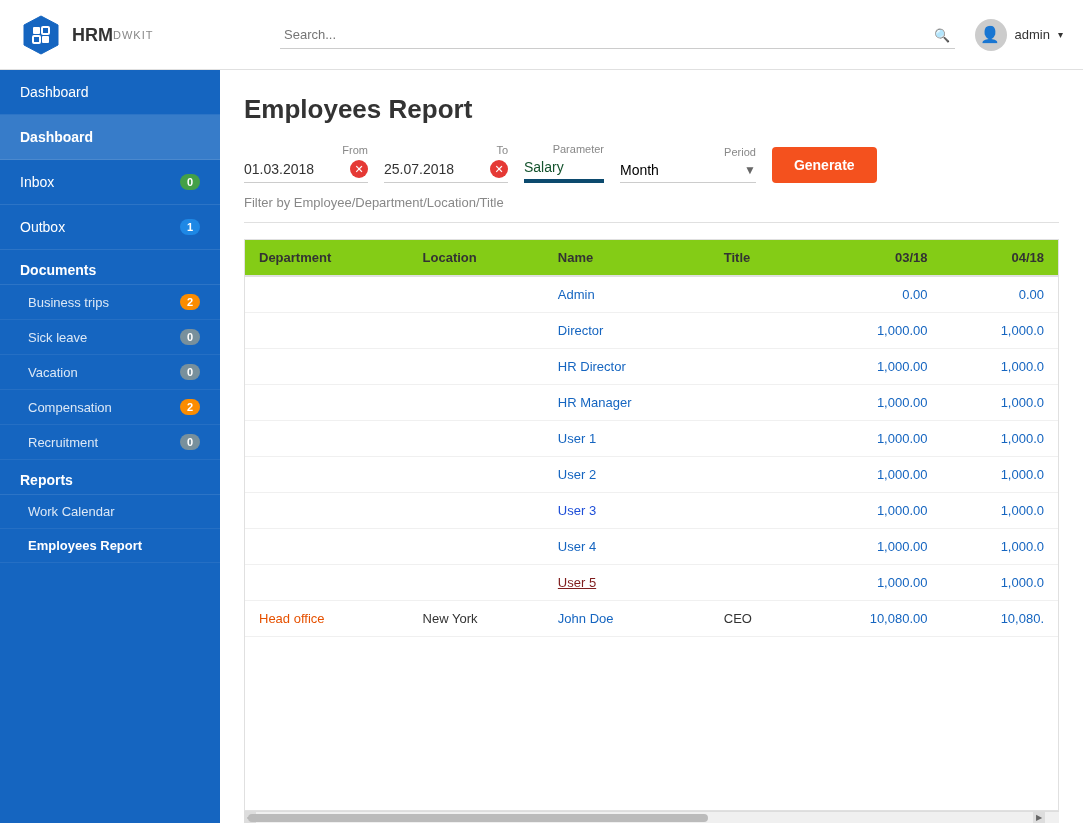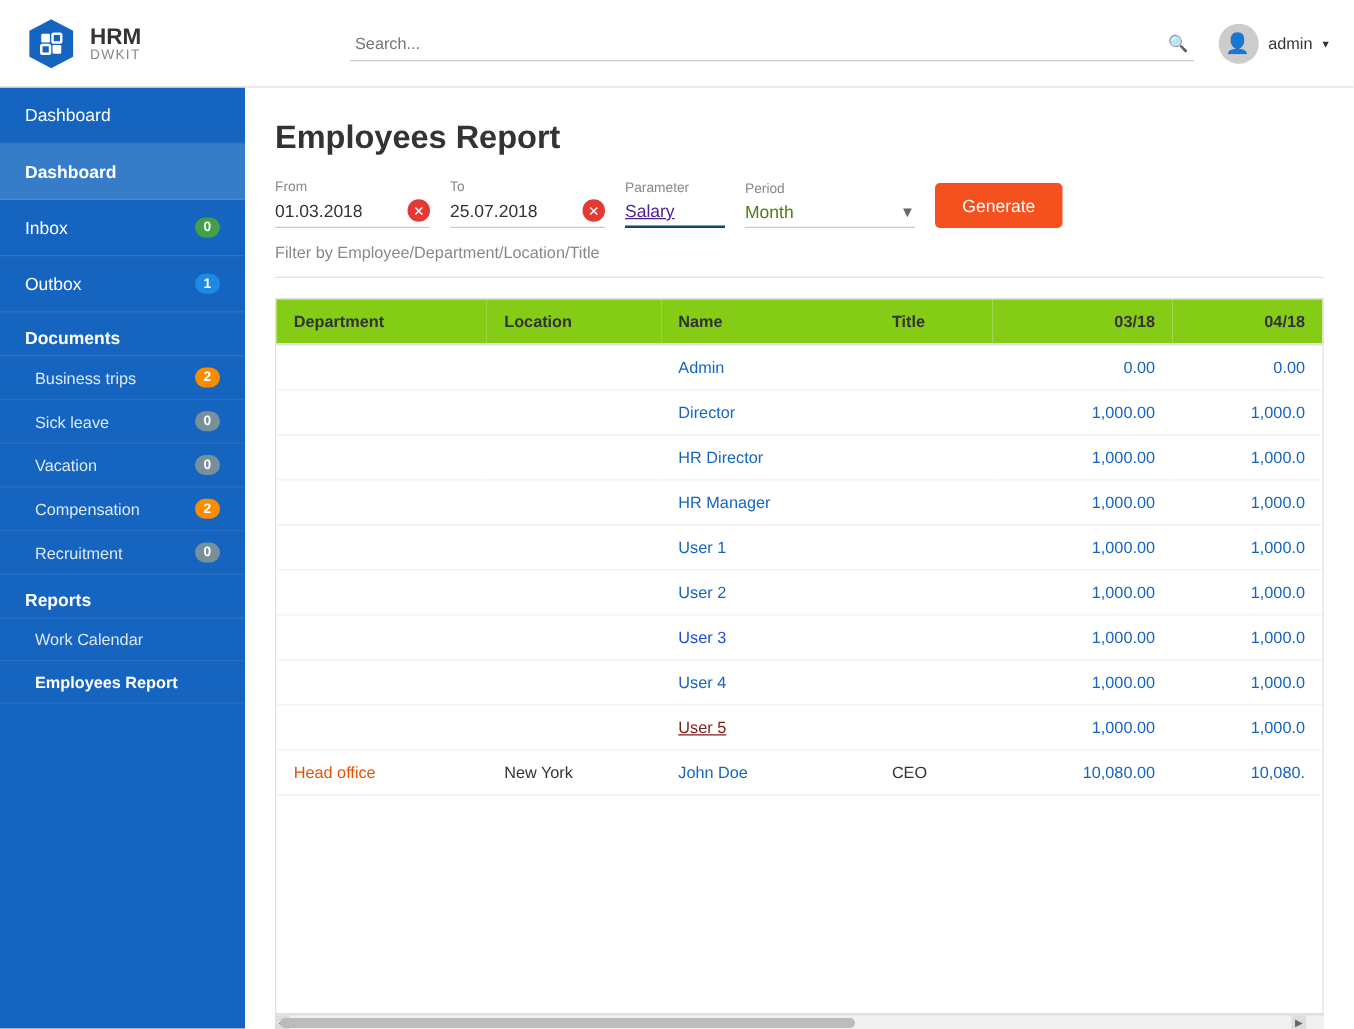--- a/index.html
+++ b/index.html
@@ -22,21 +22,22 @@
       flex-shrink: 0;
     }
     .logo-hex {
       width: 42px;
       height: 42px;
       margin-right: 10px;
       flex-shrink: 0;
     }
     .logo-text {
       display: flex;
-      flex-direction: column;
+      flex-direction: row;
+      align-items: center;
     }
     .logo-text .hrm { font-weight: bold; font-size: 18px; color: #333; line-height: 1; }
     .logo-text .dwkit { font-size: 11px; color: #888; letter-spacing: 1px; }
     .search-bar {
       flex: 1;
       margin: 0 20px;
       position: relative;
     }
     .search-bar input {
       width: 100%;
@@ -76,21 +77,21 @@
 
     
     .main-layout {
       display: flex;
       flex: 1;
       overflow: hidden;
     }
 
     
     .sidebar {
-      width: 196px;
+      width: 220px;
       background: #1565c0;
       color: #fff;
       flex-shrink: 0;
       overflow-y: auto;
       padding-bottom: 28px;
     }
     .sidebar-item {
       padding: 14px 20px;
       cursor: pointer;
       display: flex;
@@ -157,20 +158,21 @@
       flex-wrap: wrap;
     }
     .filter-field {
       display: flex;
       flex-direction: column;
       gap: 4px;
     }
     .filter-label {
       font-size: 11px;
       color: #888;
+      text-align: right;
     }
     .filter-input-wrap {
       display: flex;
       align-items: center;
       border-bottom: 1px solid #ccc;
       padding-bottom: 4px;
       gap: 6px;
     }
     .filter-input-wrap input {
       border: none;
@@ -193,57 +195,56 @@
       justify-content: center;
       flex-shrink: 0;
     }
     .param-field {
       display: flex;
       flex-direction: column;
       gap: 4px;
     }
     .param-value {
       font-size: 14px;
-      color: #4c1d95;
+      color: #14532d;
       padding-bottom: 4px;
-      border-bottom: 2px solid #0c4a6e;
+      border-bottom: 4px solid #0c4a6e;
       min-width: 80px;
-      text-decoration: underline;
     }
     .period-field {
       display: flex;
       flex-direction: column;
       gap: 4px;
     }
     .period-select-wrap {
       display: flex;
       align-items: center;
       border-bottom: 1px solid #ccc;
       padding-bottom: 4px;
       gap: 4px;
     }
     .period-select-wrap select {
       border: none;
       outline: none;
       font-size: 14px;
-      color: #4d7c0f;
+      color: #000000;
       background: transparent;
       min-width: 120px;
       cursor: pointer;
       appearance: none;
     }
     .period-arrow { color: #666; font-size: 12px; }
     .generate-btn {
       background: #f4511e;
       color: #fff;
       border: none;
       border-radius: 4px;
       padding: 10px 22px;
       font-size: 14px;
-      font-weight: normal;
+      font-weight: bold;
       cursor: pointer;
       flex-shrink: 0;
       margin-bottom: 0;
     }
 
     
     .filter-text {
       font-size: 13px;
       color: #888;
       margin-bottom: 16px;

